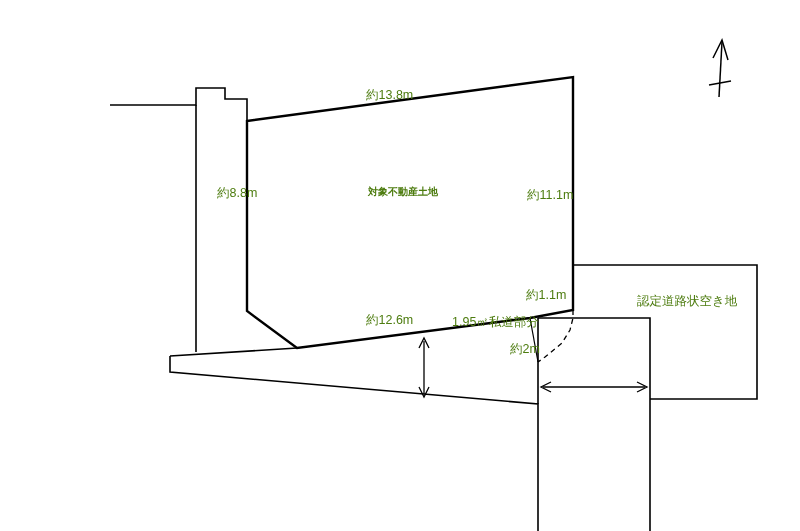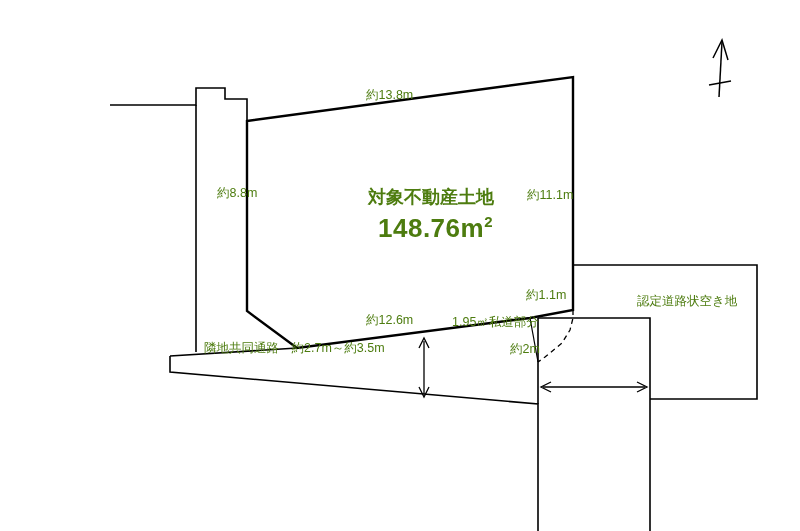--- a/index.html
+++ b/index.html
@@ -36,21 +36,21 @@
     font-size: 26px;
     font-weight: bold;
     letter-spacing: 0.5px;
   }
   .lbl-area .sup {
     font-size: 15px;
     vertical-align: top;
     position: relative;
     top: 1px;
   }
-  .lbl-title { font-size: 18px; font-weight: bold; }
+  .lbl-title { font-size: 10px; font-weight: bold; }
 </style>
 </head>
 <body>
 
 <div id="plot-diagram">
 
   <svg class="base" viewBox="0 0 800 531" xmlns="http://www.w3.org/2000/svg">
 
     <polygon points="247,121 573,77 573,310 530,318 297,348 247,311" fill="none" stroke="#000000" stroke-width="2.4"></polygon>
 
@@ -94,25 +94,21 @@
   <div class="lbl lbl-sm" style="left:527px; top:188px;">約11.1m</div>
 
   <div class="lbl lbl-sm" style="left:366px; top:313px;">約12.6m</div>
 
   <div class="lbl lbl-sm" style="left:526px; top:288px;text-align:center;">約1.1m</div>
 
   <div class="lbl lbl-sm" style="left:510px; top:342px;">約2m</div>
 
   <div class="lbl lbl-title" style="left:368px; top:186px;">対象不動産土地</div>
 
-  <div class="lbl lbl-area" style="left:378px; top:212px;">
-    <span>148.76</span><span>m</span><span class="sup">2</span>
-  </div>
 
-  <div class="lbl lbl-sm" style="left:204px; top:341px;">隣地共同通路　約2.7m～約3.5m</div>
 
   <div class="lbl lbl-sm" style="left:452px; top:315px;">1.95㎡私道部分</div>
 
 
 
   <div class="lbl lbl-sm" style="left:637px; top:294px;text-align:right;">認定道路状空き地</div>
 
 </div>
 
 </body></html>

